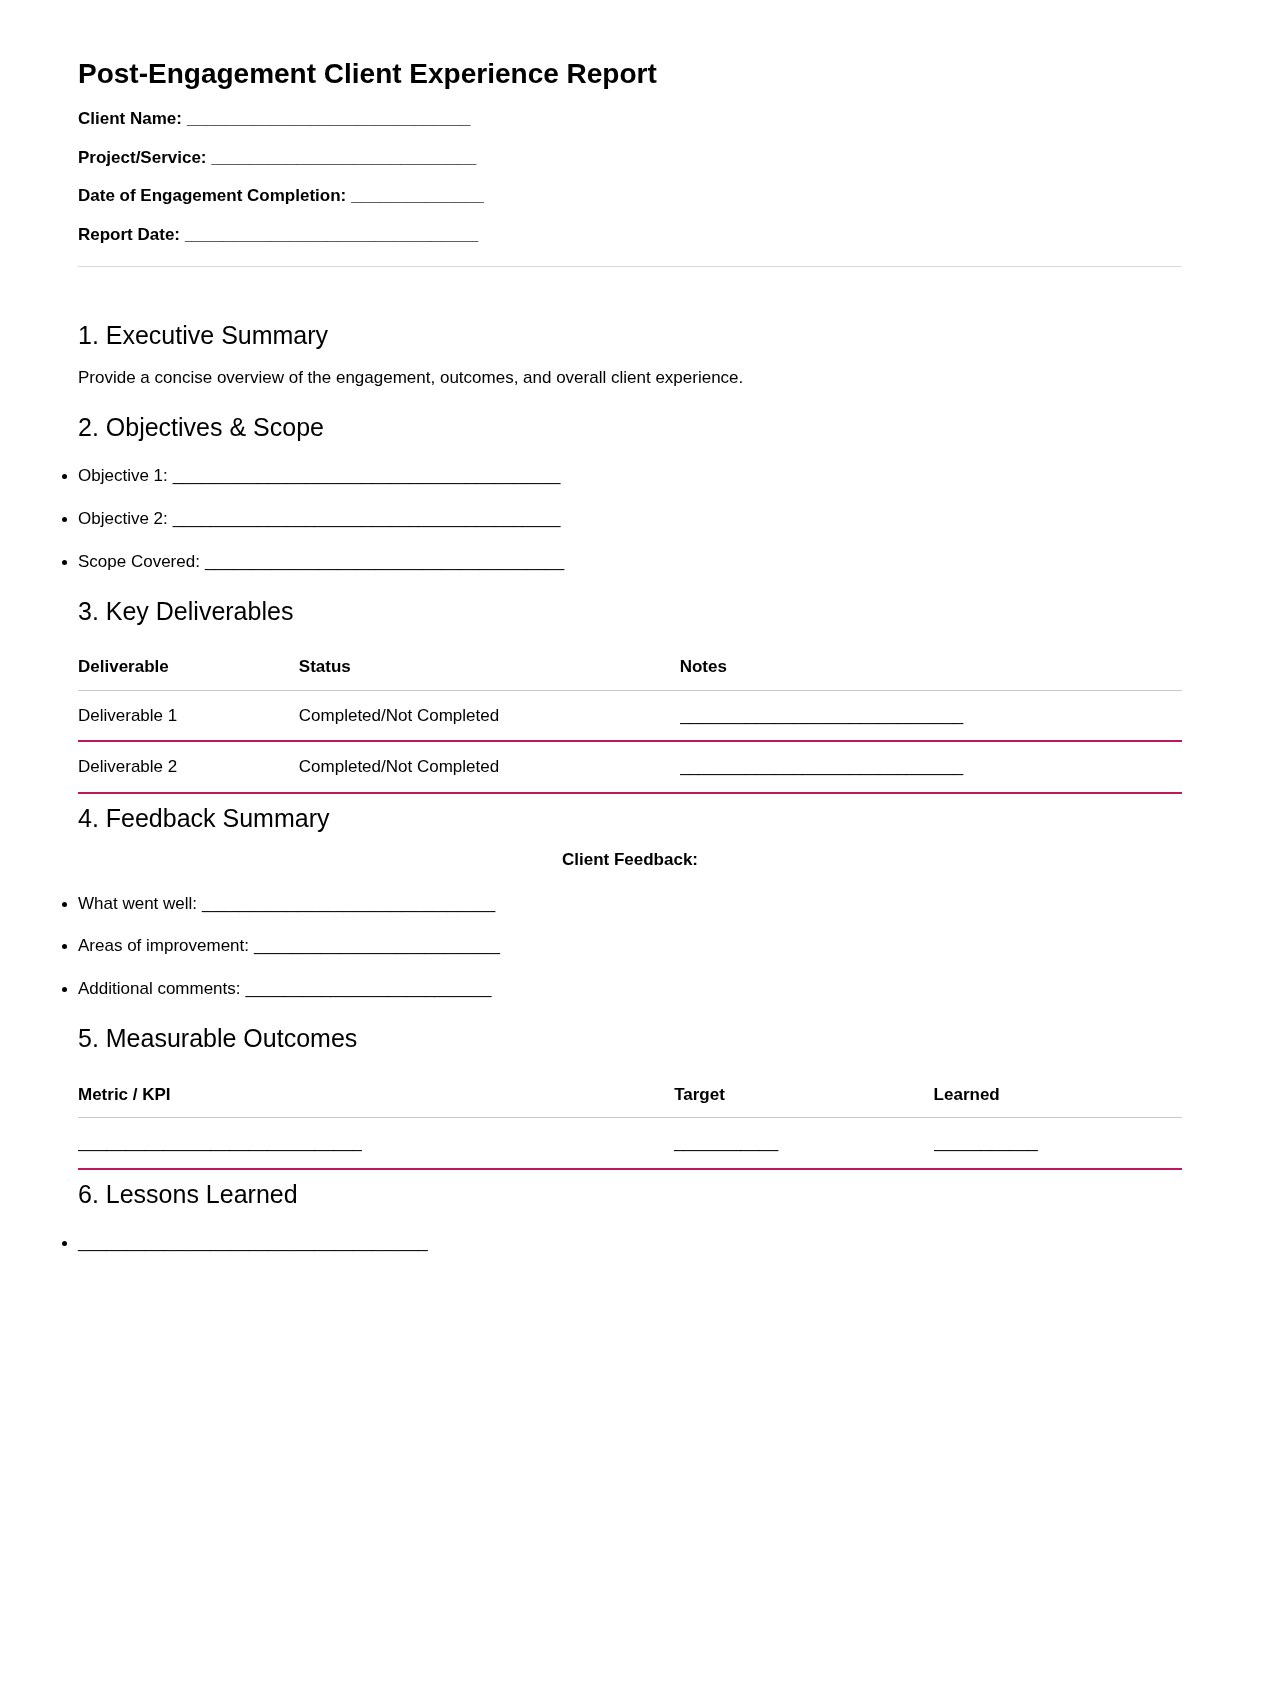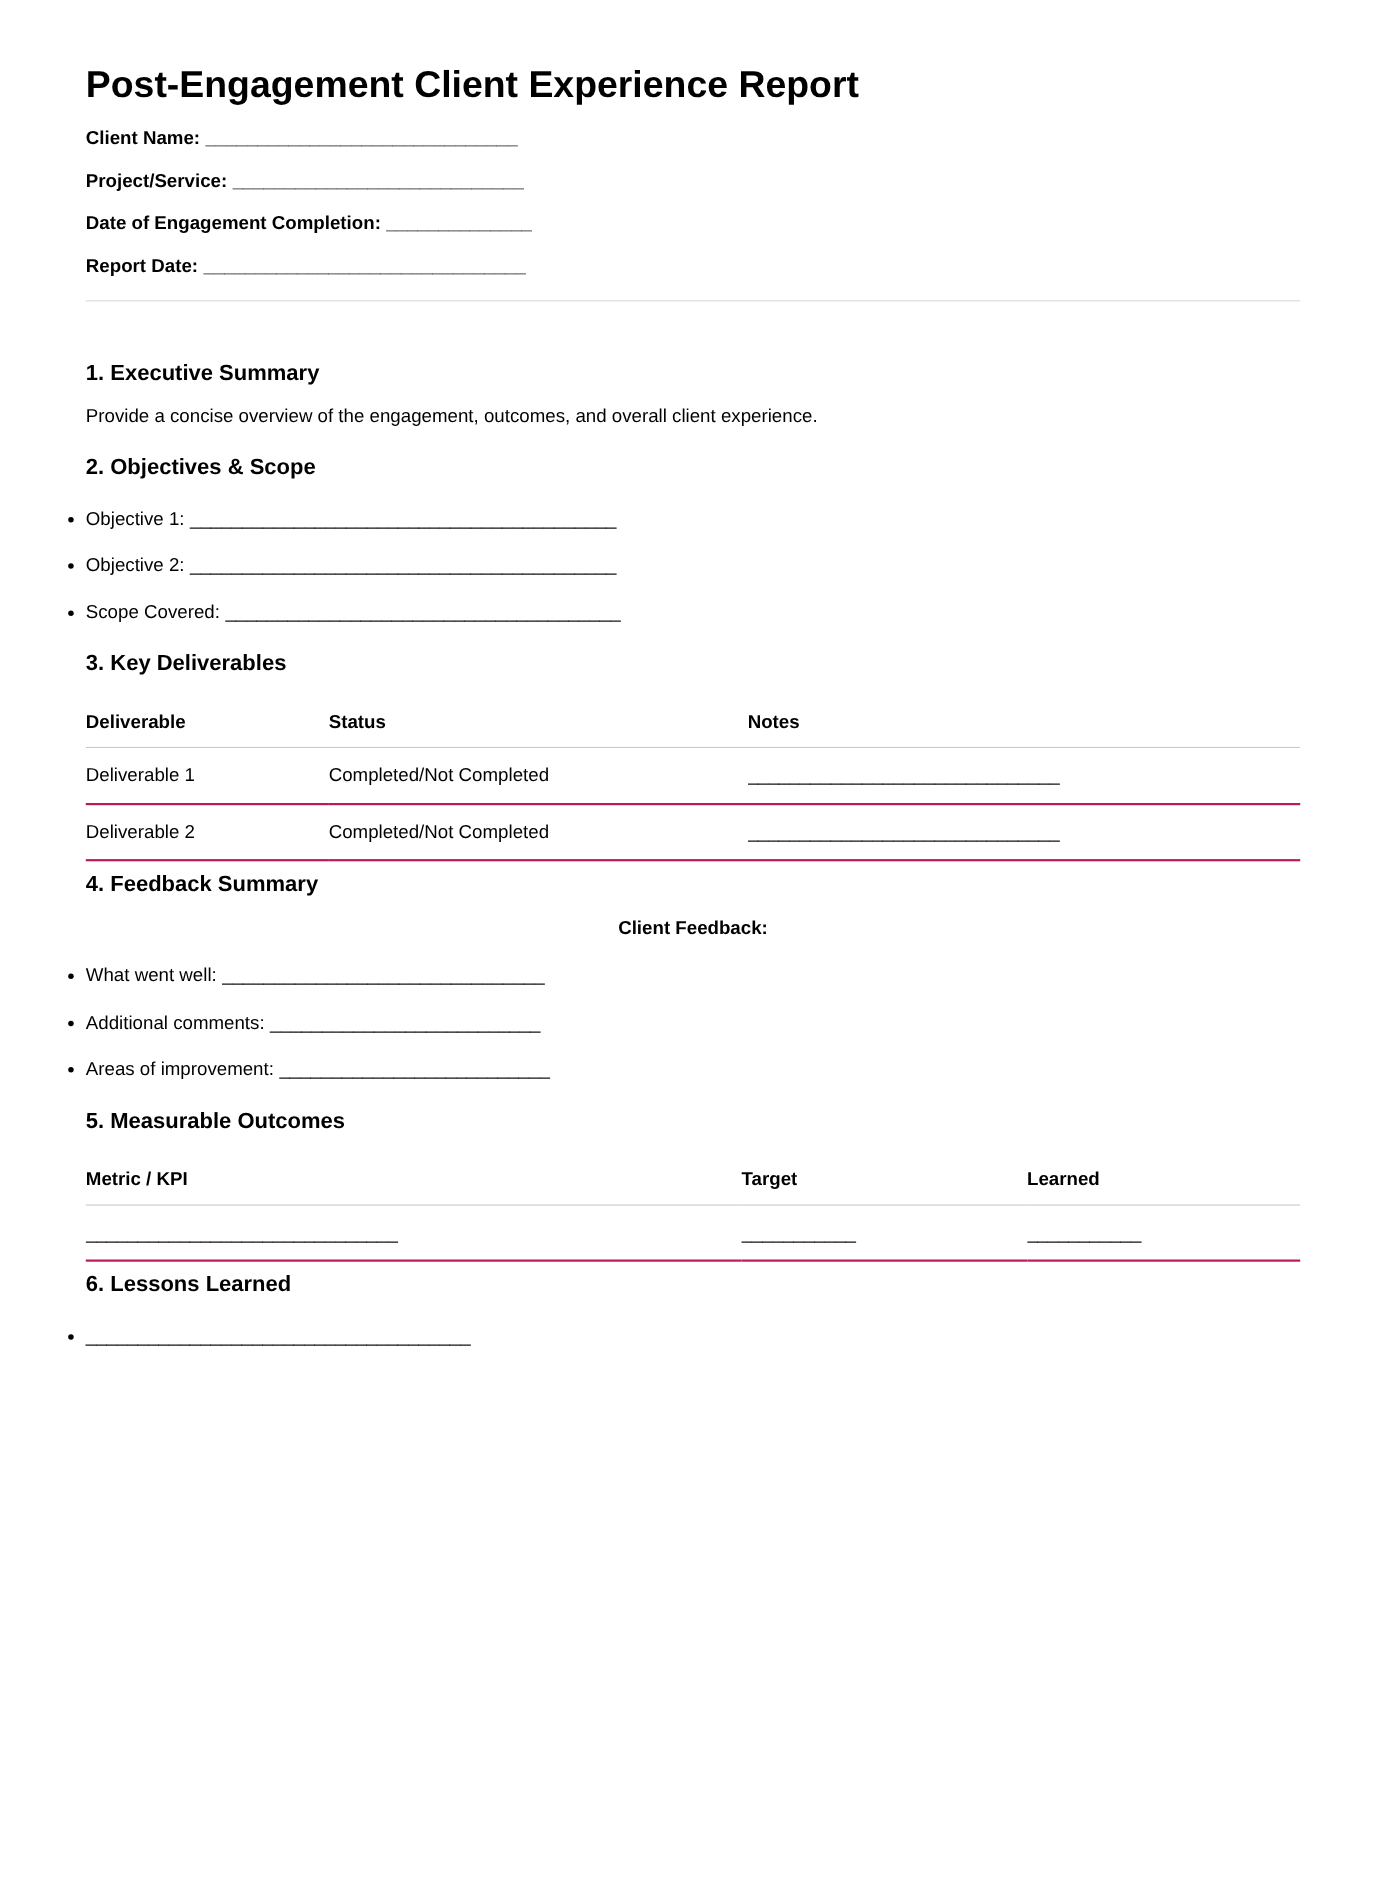--- a/index.html
+++ b/index.html
@@ -13,40 +13,40 @@
     box-sizing: border-box;
   }
   .page {
     box-sizing: border-box;
     width: 1263px;
     height: 1707px;
     padding: 58px 81px 0 78px;
     overflow: hidden;
   }
   .doc-title {
-    font-size: 34px;
+    font-size: 28px;
     font-weight: 700;
     margin: 0;
     line-height: 1.15;
   }
   p { margin: 0; }
   .field {
     font-weight: 700;
     margin-top: 19px;
   }
   .field-blank, .item-blank { margin-left: 5px; white-space: nowrap; }
   .divider {
     border: 0;
     border-top: 1px solid #d9d9d9;
     margin: 22px 0 0 0;
     height: 0;
   }
   .section-heading {
-    font-size: 20px;
-    font-weight: 700;
+    font-size: 25px;
+    font-weight: 400;
     line-height: 1.17;
     margin: 26px 0 0 0;
   }
   .section-heading.after-divider { margin-top: 54px; }
   .section-heading.after-table { margin-top: 10px; }
   .body-text { margin-top: 17px; }
   .sub-label { margin-top: 17px; font-weight: 700; text-align: center; }
   ul.blank-list {
     list-style: none;
     margin: 24px 0 0 0;
@@ -159,24 +159,24 @@
     </tbody>
   </table>
 
   <h2 class="section-heading after-table">4. Feedback Summary</h2>
   <p class="sub-label">Client Feedback:</p>
   <ul class="blank-list">
     <li>
       <span>What went well:</span><span class="item-blank">_______________________________</span>
     </li>
     <li>
+      <span>Areas of improvement:</span><span class="item-blank">__________________________</span>
+    </li>
+    <li>
       <span>Additional comments:</span><span class="item-blank">__________________________</span>
-    </li>
-    <li>
-      <span>Areas of improvement:</span><span class="item-blank">__________________________</span>
     </li>
   </ul>
 
   <h2 class="section-heading">5. Measurable Outcomes</h2>
   <table class="doc-table outcomes">
     <colgroup>
         <col class="c1">
         <col class="c2">
         <col class="c3">
       </colgroup>

